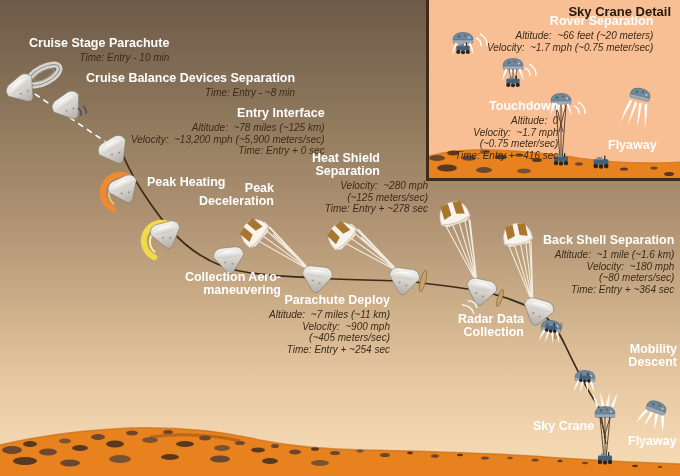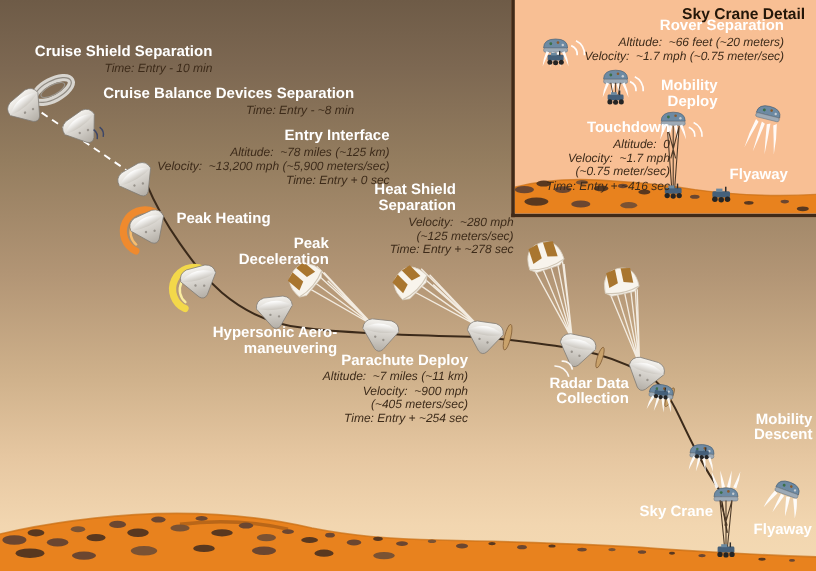--- a/index.html
+++ b/index.html
@@ -255,21 +255,21 @@
         <use href="#plumes-down" transform="scale(1.05,1.8)"></use>
       </g>
 
       <use href="#rover" transform="translate(172,164) scale(1.05)"></use>
     </svg>
   </div>
 
   <div class="inset-title">Sky Crane Detail</div>
 
   <div class="lbl" style="left:29px;top:37px">
-    <div class="hdr">Cruise Shield Separation</div>
+    <div class="hdr">Cruise Stage Parachute</div>
     <div class="body">
         <div>Time: Entry - 10 min</div>
       </div>
   </div>
 
   <div class="lbl" style="left:86px;top:72px">
     <div class="hdr">Cruise Balance Devices Separation</div>
     <div class="body">
         <div>Time: Entry - ~8 min</div>
       </div>
@@ -281,51 +281,60 @@
       <div>Altitude:&nbsp; ~78 miles (~125 km)</div>
       <div>Velocity:&nbsp; ~13,200 mph (~5,900 meters/sec)</div>
       <div>Time: Entry + 0 sec</div>
     </div>
   </div>
 
   <div class="lbl" style="left:147px;top:176px">
     <div class="hdr">Peak Heating</div>
   </div>
 
-  <div class="lbl" style="left:182px;top:197px;width:92px">
+  <div class="lbl" style="left:182px;top:182px;width:92px">
     <div class="hdr">Peak Deceleration</div>
   </div>
 
   <div class="lbl" style="left:298px;top:152px;width:82px">
     <div class="hdr">Heat Shield Separation</div>
     <div class="body" style="width:130px">
       <div>Velocity:&nbsp; ~280 mph</div>
       <div>(~125 meters/sec)</div>
       <div>Time: Entry + ~278 sec</div>
     </div>
   </div>
 
   <div class="lbl" style="left:155px;top:271px;width:126px">
-    <div class="hdr">Hypersonic Aero-maneuvering</div>
+    <div class="hdr">Collection Aero-maneuvering</div>
   </div>
 
   <div class="lbl" style="left:269px;top:294px">
     <div class="hdr">Parachute Deploy</div>
     <div class="body">
       <div>Altitude:&nbsp; ~7 miles (~11 km)</div>
       <div>Velocity:&nbsp; ~900 mph</div>
       <div>(~405 meters/sec)</div>
       <div>Time: Entry + ~254 sec</div>
     </div>
   </div>
 
   <div class="lbl" style="left:440px;top:313px;width:84px">
     <div class="hdr">Radar Data Collection</div>
   </div>
 
+  <div class="lbl" style="left:543px;top:234px">
+    <div class="hdr">Back Shell Separation</div>
+    <div class="body">
+      <div>Altitude:&nbsp; ~1 mile (~1.6 km)</div>
+      <div>Velocity:&nbsp; ~180 mph</div>
+      <div>(~80 meters/sec)</div>
+      <div>Time: Entry + ~364 sec</div>
+    </div>
+  </div>
 
   <div class="lbl" style="left:597px;top:343px;width:80px">
     <div class="hdr">Mobility Descent</div>
   </div>
 
   <div class="lbl" style="left:533px;top:420px">
     <div class="hdr">Sky Crane</div>
   </div>
 
   <div class="lbl" style="left:628px;top:435px">
@@ -333,23 +342,20 @@
   </div>
 
   <div class="lbl" style="left:484px;top:15px">
     <div class="hdr">Rover Separation</div>
     <div class="body" style="margin-left:3px">
       <div>Altitude:&nbsp; ~66 feet (~20 meters)</div>
       <div>Velocity:&nbsp; ~1.7 mph (~0.75 meter/sec)</div>
     </div>
   </div>
 
-  <div class="lbl" style="left:536px;top:65px;width:62px">
-    <div class="hdr">Mobility Deploy</div>
-  </div>
 
   <div class="lbl" style="left:431px;top:100px">
     <div class="hdr">Touchdown</div>
     <div class="body" style="margin-left:24px">
       <div>Altitude:&nbsp; 0</div>
       <div>Velocity:&nbsp; ~1.7 mph</div>
       <div>(~0.75 meter/sec)</div>
       <div>Time: Entry + ~416 sec</div>
     </div>
   </div>

